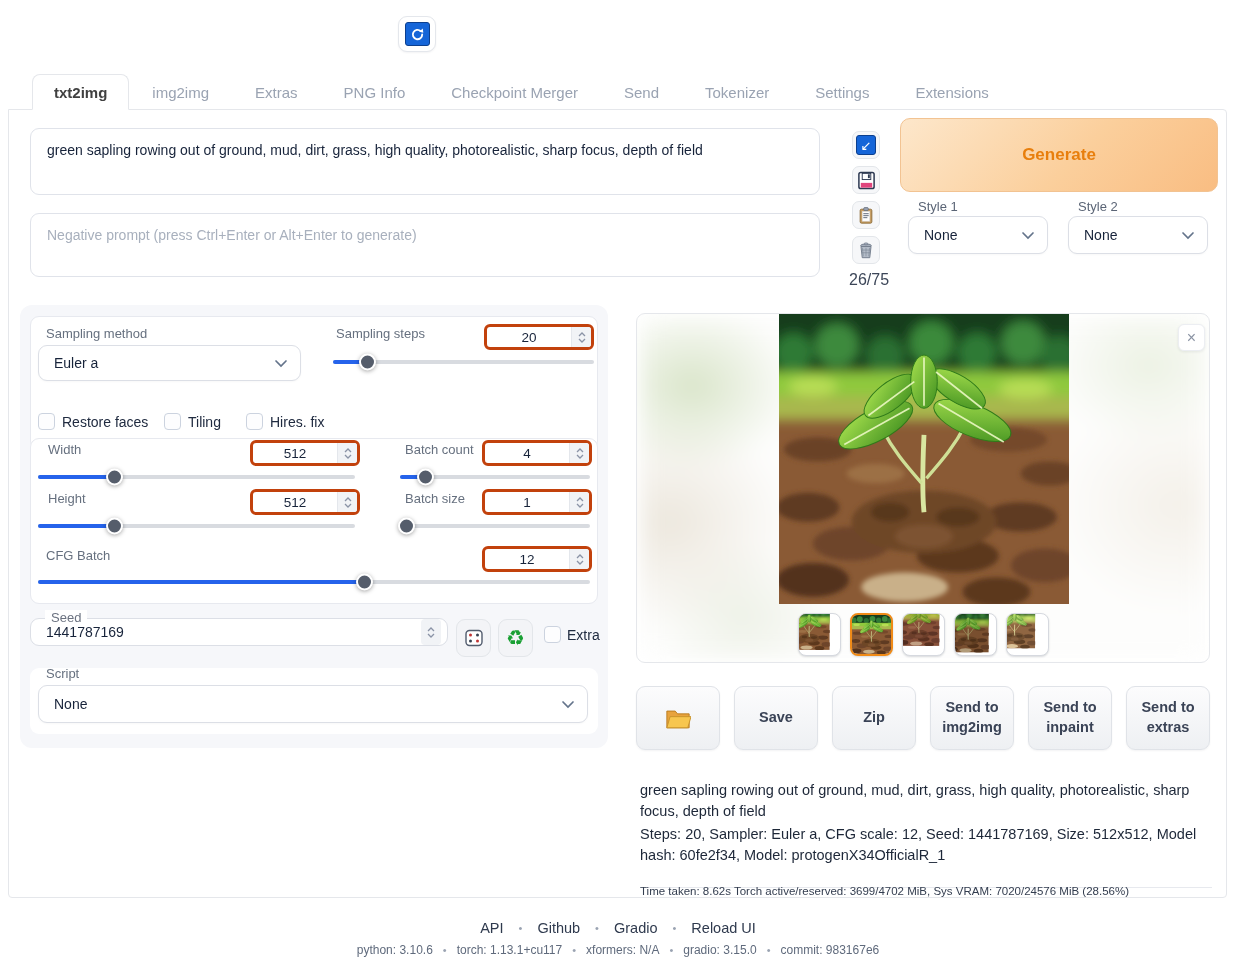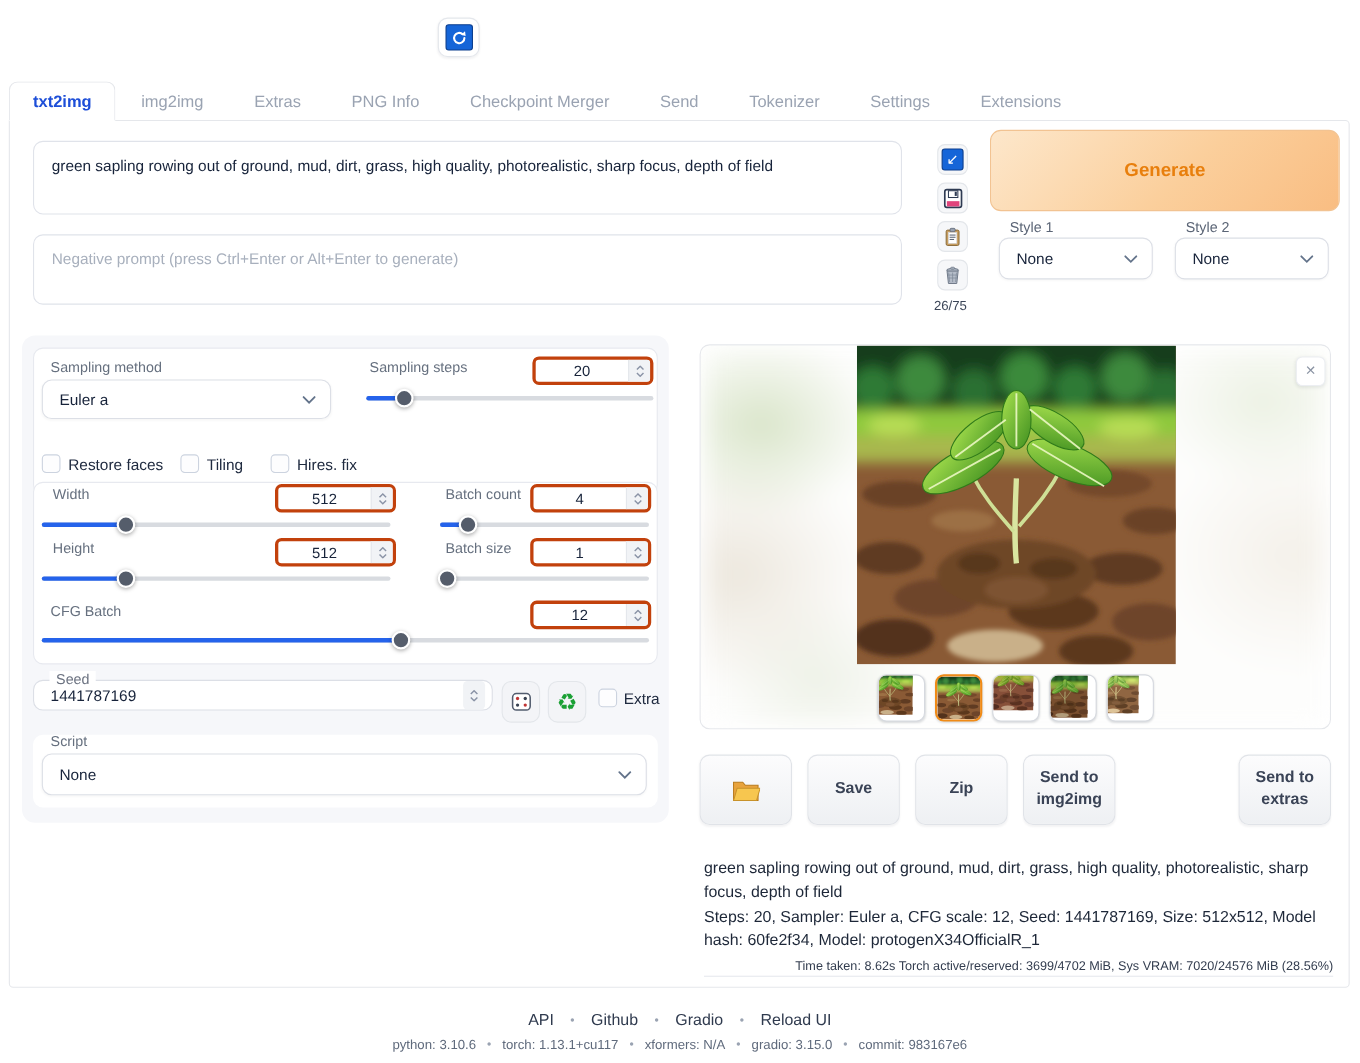--- a/index.html
+++ b/index.html
@@ -18,32 +18,32 @@
   .iconbtn-lg { left:398px; top:16px; width:38px; height:36px; border:1px solid #e4e7ec;
     border-radius:9px; background:#fff; display:flex; align-items:center; justify-content:center;
     box-shadow:0 1px 2px rgba(16,24,40,.05); cursor:pointer; }
   .bluechip { width:25px; height:24px; background:#1565d8; border:1px solid #0c3f8e; border-radius:3px;
     display:flex; align-items:center; justify-content:center; }
 
   
   .tabrow { left:8px; top:74px; height:36px; display:flex; align-items:stretch; z-index:3; }
   .tab { display:flex; align-items:center; padding:0 23px; font-size:15px; color:#9aa3b2; cursor:pointer; white-space:nowrap; }
   .tab.active { background:#fff; border:1px solid #e5e7eb; border-bottom:1px solid #fff;
-    border-radius:8px 8px 0 0; color:#1d4ed8; font-weight:bold; padding:0 21px; }
+    border-radius:8px 8px 0 0; color:#404040; font-weight:bold; padding:0 21px;margin-left:24px; }
   .contentbox { left:8px; top:109px; width:1219px; height:789px; border:1px solid #e5e7eb;
     border-radius:0 4px 4px 4px; background:#fff; z-index:1; }
 
   
   textarea.prompt { position:absolute; resize:none; border:1px solid #e0e3ea; border-radius:9px;
     padding:12px 16px; font-family:"Liberation Sans",sans-serif; font-size:14px; color:#17233a;
     background:#fff; outline:none; line-height:1.4; z-index:2; }
   textarea.prompt::placeholder { color:#a8b0bd; }
   .minibtn { width:28px; height:28px; border:1px solid #e3e6ea; border-radius:7px; background:#f6f7f9;
     display:flex; align-items:center; justify-content:center; cursor:pointer; z-index:2; font-size:15px; }
-  .token-counter { font-size:12px; color:#3c4658; z-index:2; }
+  .token-counter { font-size:16px; color:#3c4658; z-index:2; }
 
   .generate { left:900px; top:118px; width:318px; height:74px; border:1px solid #f2c392; border-radius:10px;
     background:linear-gradient(135deg,#fde7cb 0%,#fbcf9c 55%,#f9bd82 100%);
     display:flex; align-items:center; justify-content:center; font-size:17px; font-weight:bold;
     color:#e87f0d; cursor:pointer; z-index:2; }
   .stylelabel { font-size:13px; color:#5b6576; z-index:2; }
   .dd { position:absolute; background:#fff; border:1px solid #dcdfe6; border-radius:9px;
     display:flex; align-items:center; padding:0 12px 0 15px; cursor:pointer; z-index:2;
     box-shadow:0 1px 2px rgba(16,24,40,.03); }
   .dd .dd-val { flex:1; font-size:14px; color:#17233a; }
@@ -98,21 +98,21 @@
   
   .actbtn { position:absolute; top:686px; width:84px; height:64px; border:1px solid #e0e3e8; border-radius:9px;
     background:linear-gradient(#fcfcfd,#eef0f3); box-shadow:0 1px 2px rgba(16,24,40,.05);
     display:flex; align-items:center; justify-content:center; text-align:center;
     font-size:14.5px; font-weight:bold; color:#3a4356; line-height:1.35; cursor:pointer; z-index:2; }
 
   
   .infoblock { left:640px; top:780px; width:572px; height:108px; border-bottom:1px solid #e7e9ee; z-index:2; }
   .info-prompt { font-size:14.5px; color:#1d2738; line-height:1.45; }
   .info-params { font-size:14.5px; color:#1d2738; line-height:1.45; margin-top:2px; }
-  .info-perf { font-size:11.5px; color:#333d4f; margin-top:7px;text-align:right; }
+  .info-perf { font-size:11.5px; color:#333d4f; margin-top:19px; }
 
   
   .footlinks { left:0; top:920px; width:100%; display:flex; justify-content:center; align-items:center;
     gap:15px; font-size:14.5px; color:#2f3a4e; z-index:2; }
   .footlinks .lnk { cursor:pointer; }
   .bullet { color:#9aa3b2; font-size:11px; }
   .footver { left:0; top:943px; width:100%; display:flex; justify-content:center; align-items:center;
     gap:10px; font-size:12px; color:#5f6a7c; z-index:2; }
 
   .chev { flex:0 0 auto; }
@@ -460,20 +460,21 @@
 
   <div class="actbtn" style="left:636px">
     <svg width="26" height="21" viewBox="0 0 28 22">
         <path d="M2 3 h9 l2.5 3 H26 v15 H2 z" fill="#e8a33d" stroke="#b97b1e" stroke-width="1"></path>
         <path d="M2 21 L5.5 9 H28 L24.5 21 z" fill="#f7c64f" stroke="#c8922a" stroke-width="1"></path>
       </svg>
   </div>
   <div class="actbtn" style="left:734px">Save</div>
   <div class="actbtn" style="left:832px">Zip</div>
   <div class="actbtn" style="left:930px">Send to img2img</div>
+  <div class="actbtn" style="left:1028px">Send to inpaint</div>
   <div class="actbtn" style="left:1126px">Send to extras</div>
 
   <div class="abs infoblock">
     <div class="info-prompt">green sapling rowing out of ground, mud, dirt, grass, high quality, photorealistic, sharp focus, depth of field</div>
     <div class="info-params">Steps: 20, Sampler: Euler a, CFG scale: 12, Seed: 1441787169, Size: 512x512, Model hash: 60fe2f34, Model: protogenX34OfficialR_1</div>
     <div class="info-perf">Time taken: 8.62s  Torch active/reserved: 3699/4702 MiB, Sys VRAM: 7020/24576 MiB (28.56%)</div>
   </div>
 
   <div class="abs footlinks">
     <span class="lnk">API</span>

